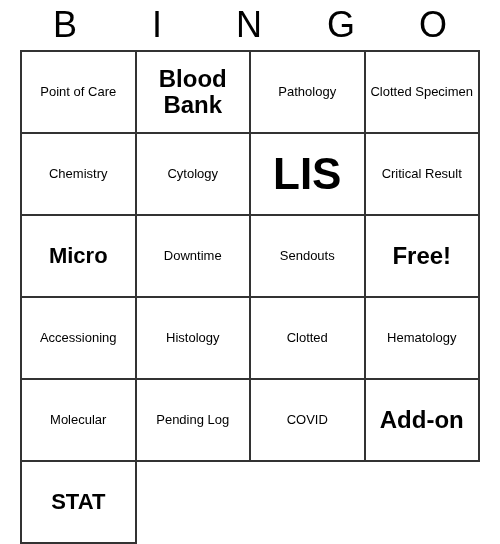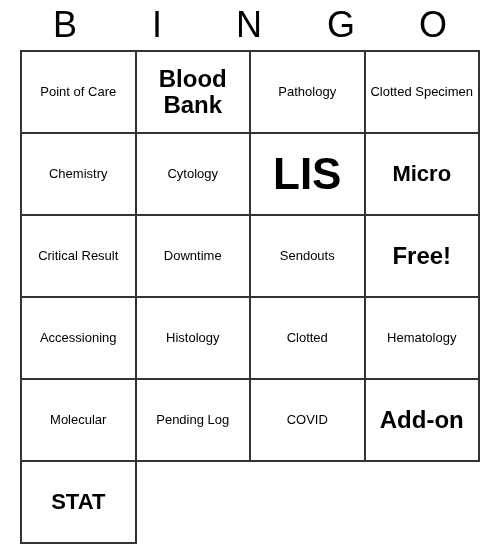--- a/index.html
+++ b/index.html
@@ -102,24 +102,24 @@
       <div class="bingo-cell">
         <span class="bingo-cell-text">Chemistry</span>
       </div>
       <div class="bingo-cell">
         <span class="bingo-cell-text">Cytology</span>
       </div>
       <div class="bingo-cell">
         <span class="bingo-cell-text xlarge">LIS</span>
       </div>
       <div class="bingo-cell">
-        <span class="bingo-cell-text medium-large">Micro</span>
+        <span class="bingo-cell-text">Critical Result</span>
       </div>
       <div class="bingo-cell">
-        <span class="bingo-cell-text">Critical Result</span>
+        <span class="bingo-cell-text medium-large">Micro</span>
       </div>
       <div class="bingo-cell">
         <span class="bingo-cell-text">Downtime</span>
       </div>
       <div class="bingo-cell">
         <span class="bingo-cell-text">Sendouts</span>
       </div>
       <div class="bingo-cell">
         <span class="bingo-cell-text large">Free!</span>
       </div>

